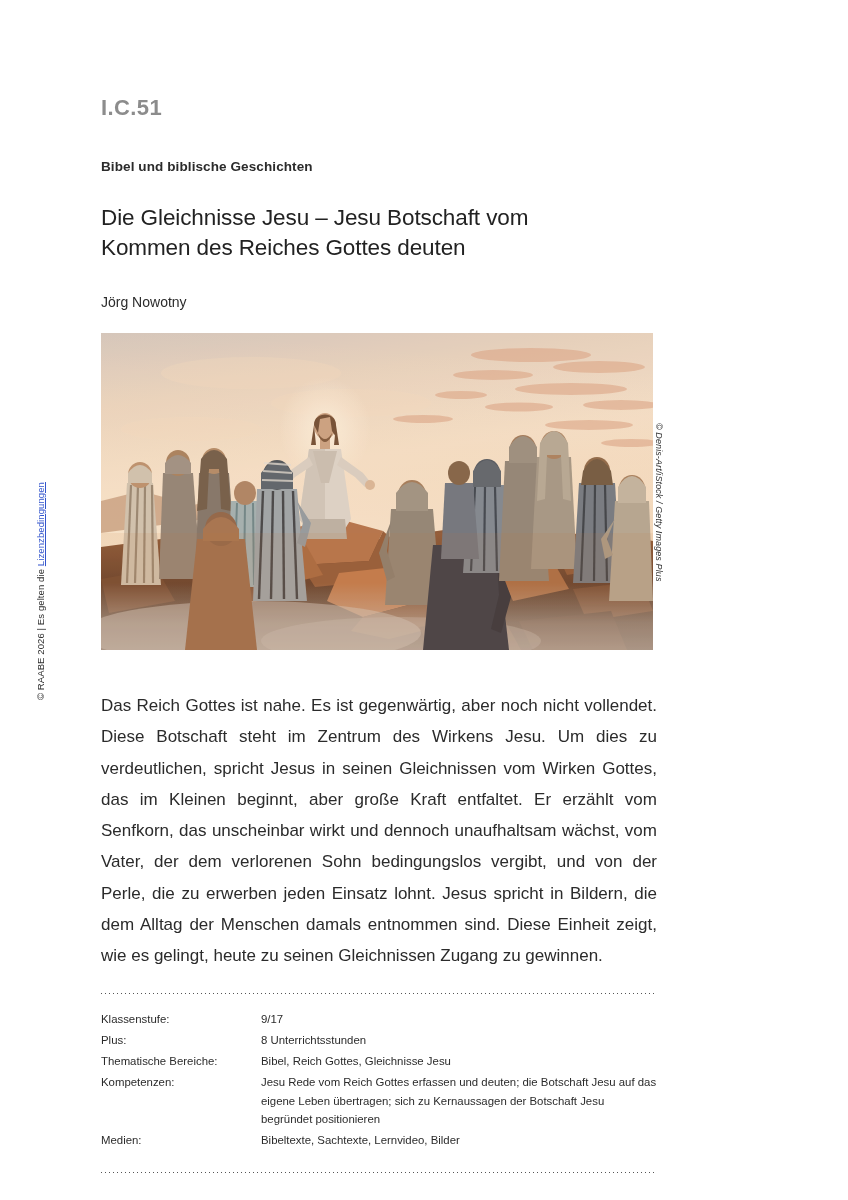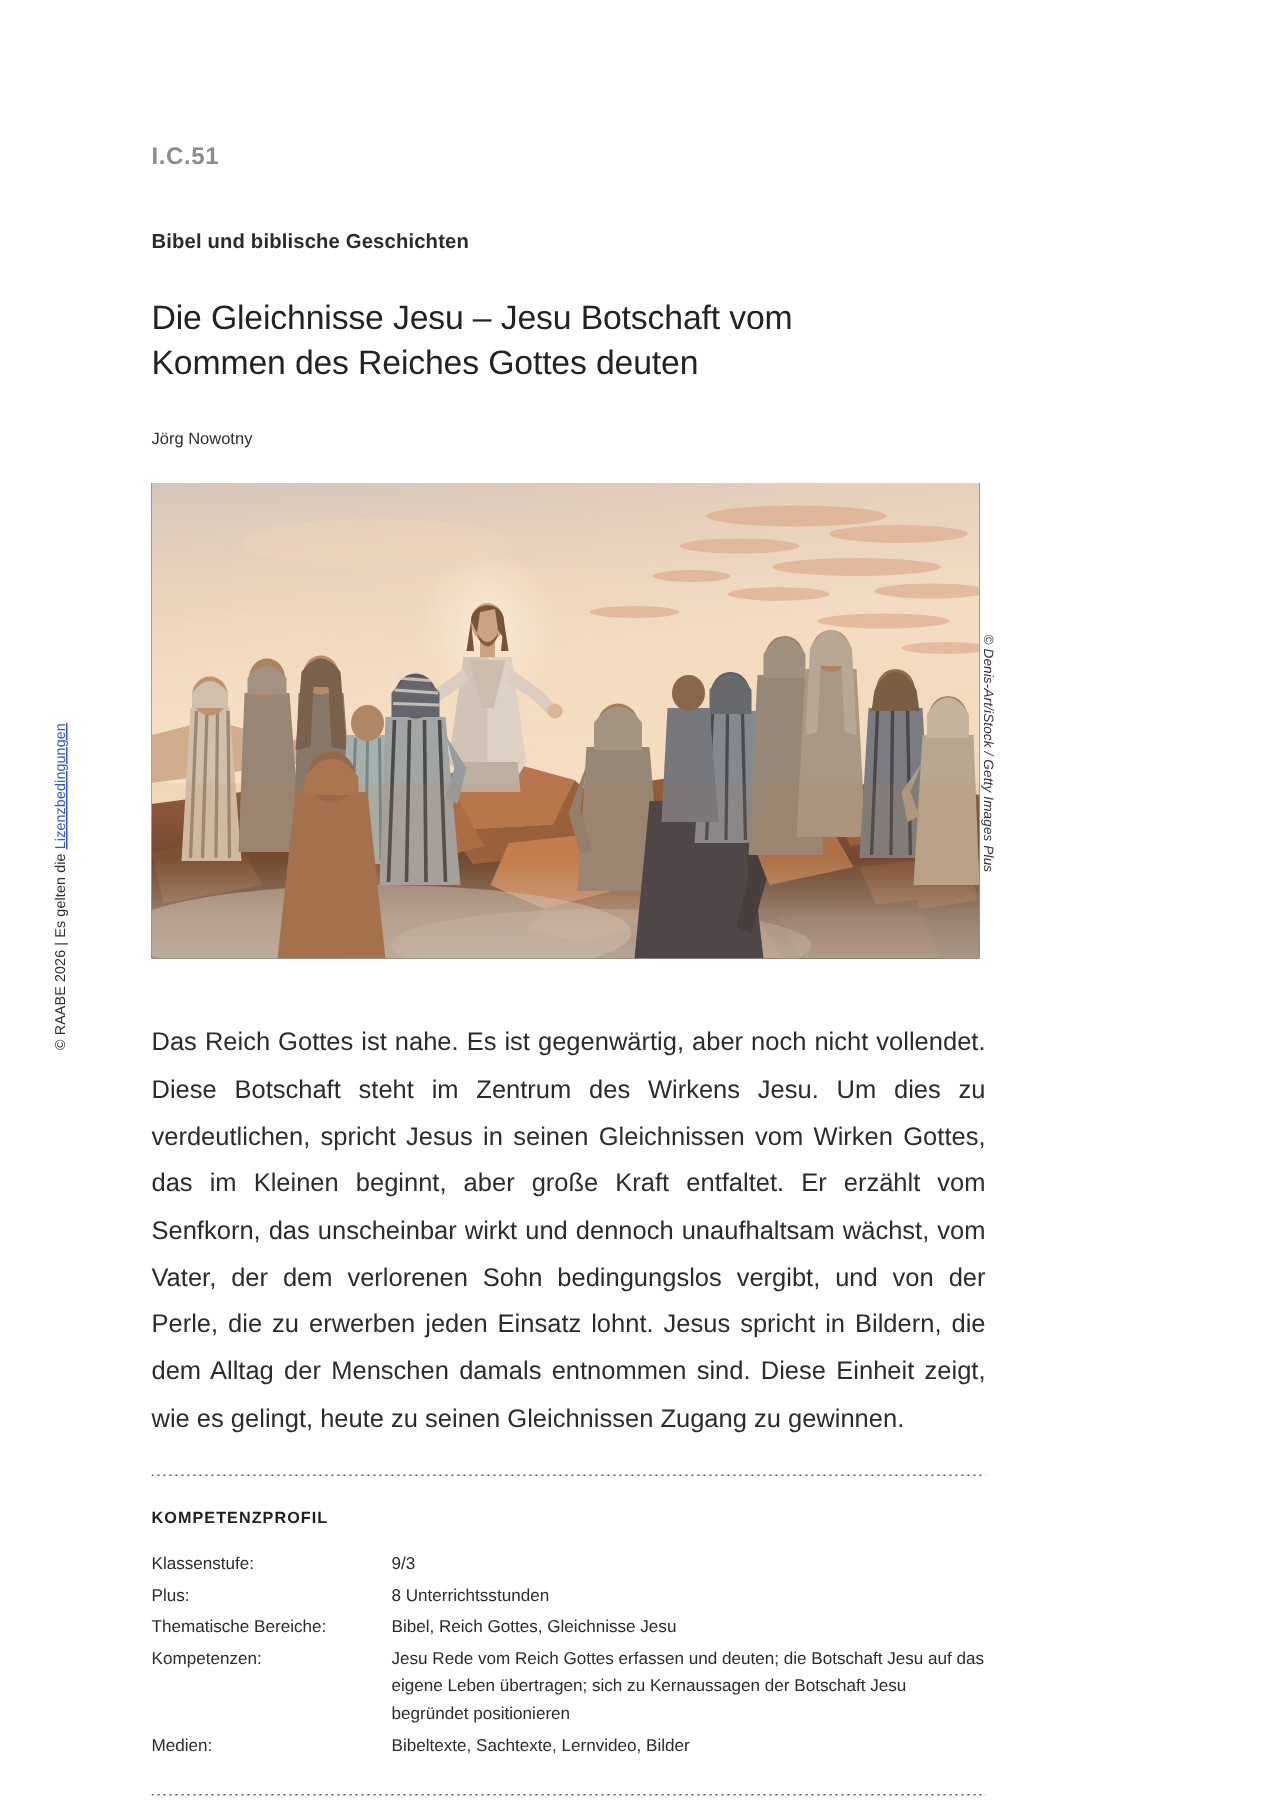--- a/index.html
+++ b/index.html
@@ -54,21 +54,21 @@
   
   .content {
     position: absolute;
     left: 101px;
     top: 0;
     width: 556px;
   }
 
   .code {
     margin-top: 96px;
-    font-size: 16px;
+    font-size: 22px;
     font-weight: 600;
     color: #8c8c8c;
     letter-spacing: 0.4px;
     line-height: 1.1;
   }
 
   .series {
     margin-top: 39px;
     font-size: 13.5px;
     font-weight: 700;
@@ -81,21 +81,21 @@
     font-size: 22.5px;
     font-weight: 400;
     line-height: 1.33;
     color: #222222;
     letter-spacing: -0.1px;
     max-width: 500px;
   }
 
   .author {
     margin-top: 31px;
-    font-size: 11px;
+    font-size: 14px;
     font-weight: 400;
     color: #2b2b2b;
   }
 
   
   .hero {
     margin-top: 23px;
     width: 552px;
     height: 317px;
     position: relative;
@@ -373,27 +373,26 @@
 
       <rect x="0" y="0" width="552" height="317" fill="#e8a86b" opacity="0.10"></rect>
       <rect x="0" y="200" width="552" height="117" fill="#c4763e" opacity="0.10"></rect>
     </svg>
   </div>
 
   <p class="intro">Das Reich Gottes ist nahe. Es ist gegenwärtig, aber noch nicht vollendet. Diese Botschaft steht im Zentrum des Wirkens Jesu. Um dies zu verdeutlichen, spricht Jesus in seinen Gleichnissen vom Wirken Gottes, das im Kleinen beginnt, aber große Kraft entfaltet. Er erzählt vom Senfkorn, das unscheinbar wirkt und dennoch unaufhaltsam wächst, vom Vater, der dem verlorenen Sohn bedingungslos vergibt, und von der Perle, die zu erwerben jeden Einsatz lohnt. Jesus spricht in Bildern, die dem Alltag der Menschen damals entnommen sind. Diese Einheit zeigt, wie es gelingt, heute zu seinen Gleichnissen Zugang zu gewinnen.</p>
 
   <div class="rule"></div>
 
-  <div class="profile-head">KOMPETENZPROFIL</div>
 
   <table class="profile">
     <tbody>
       <tr>
         <td class="lbl">Klassenstufe:</td>
-        <td class="val">9/3</td>
+        <td class="val">9/17</td>
       </tr>
       <tr>
         <td class="lbl">Plus:</td>
         <td class="val">8 Unterrichtsstunden</td>
       </tr>
       <tr>
         <td class="lbl">Thematische Bereiche:</td>
         <td class="val">Bibel, Reich Gottes, Gleichnisse Jesu</td>
       </tr>
       <tr>

